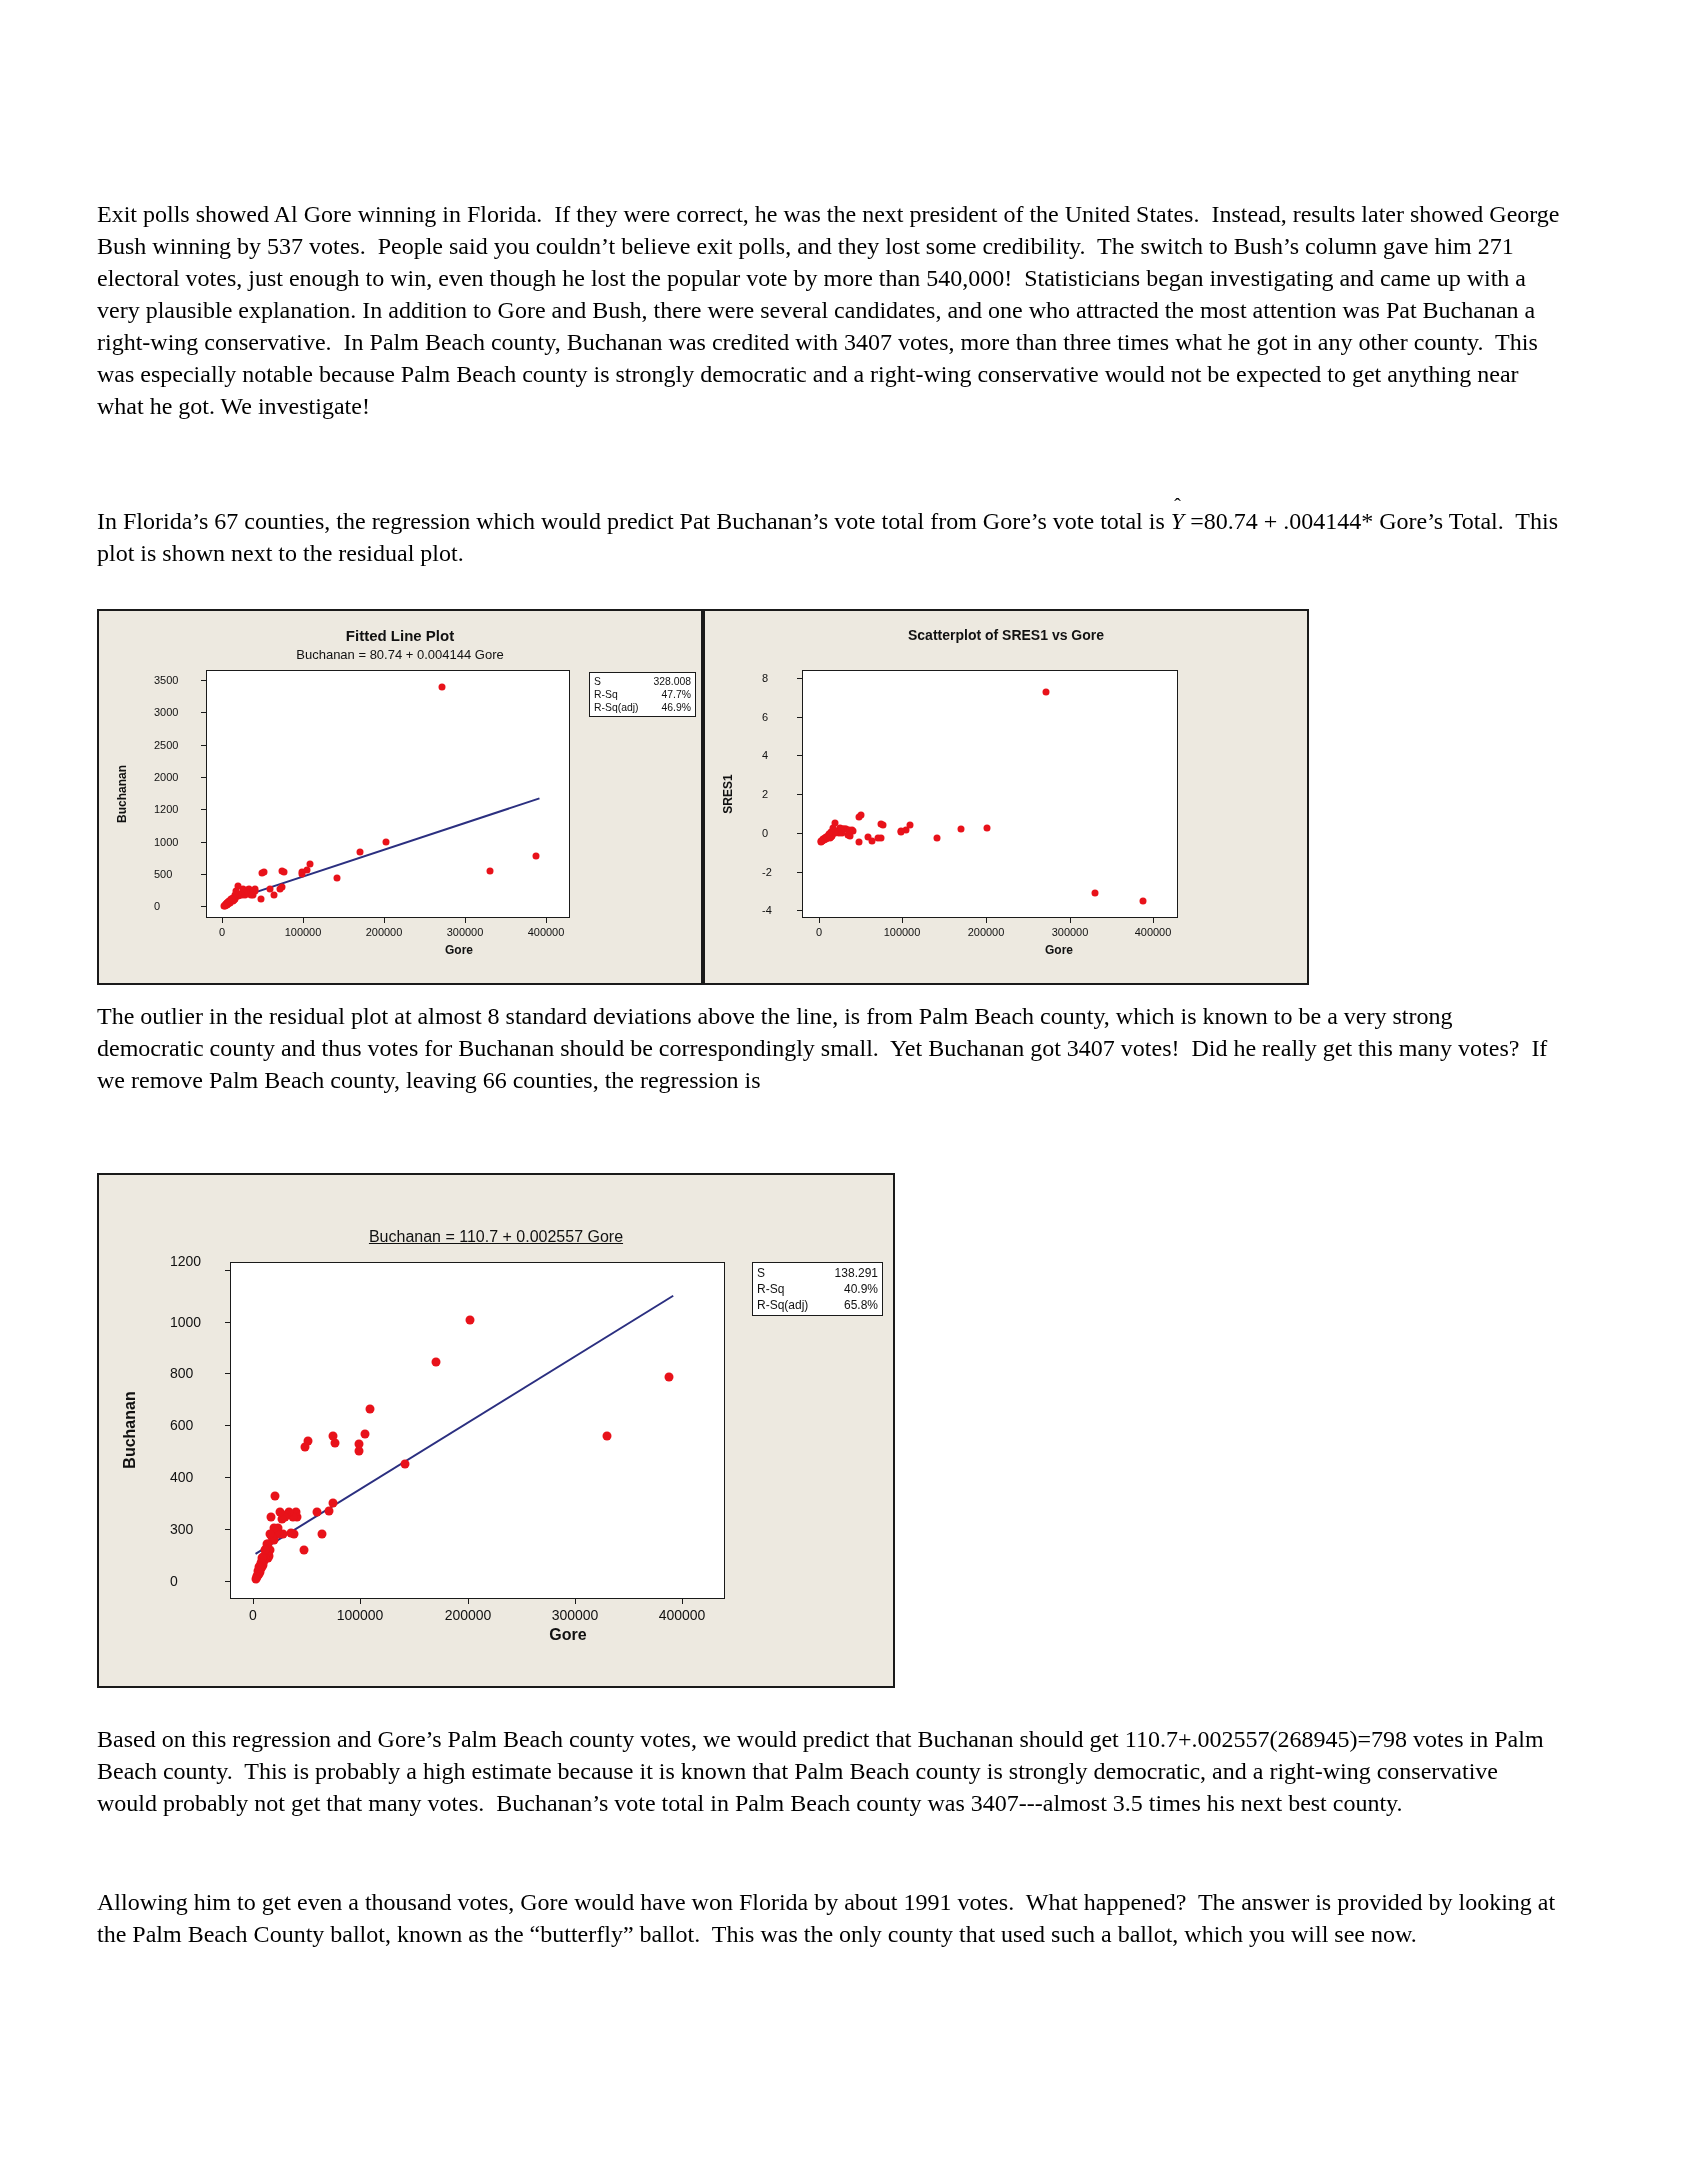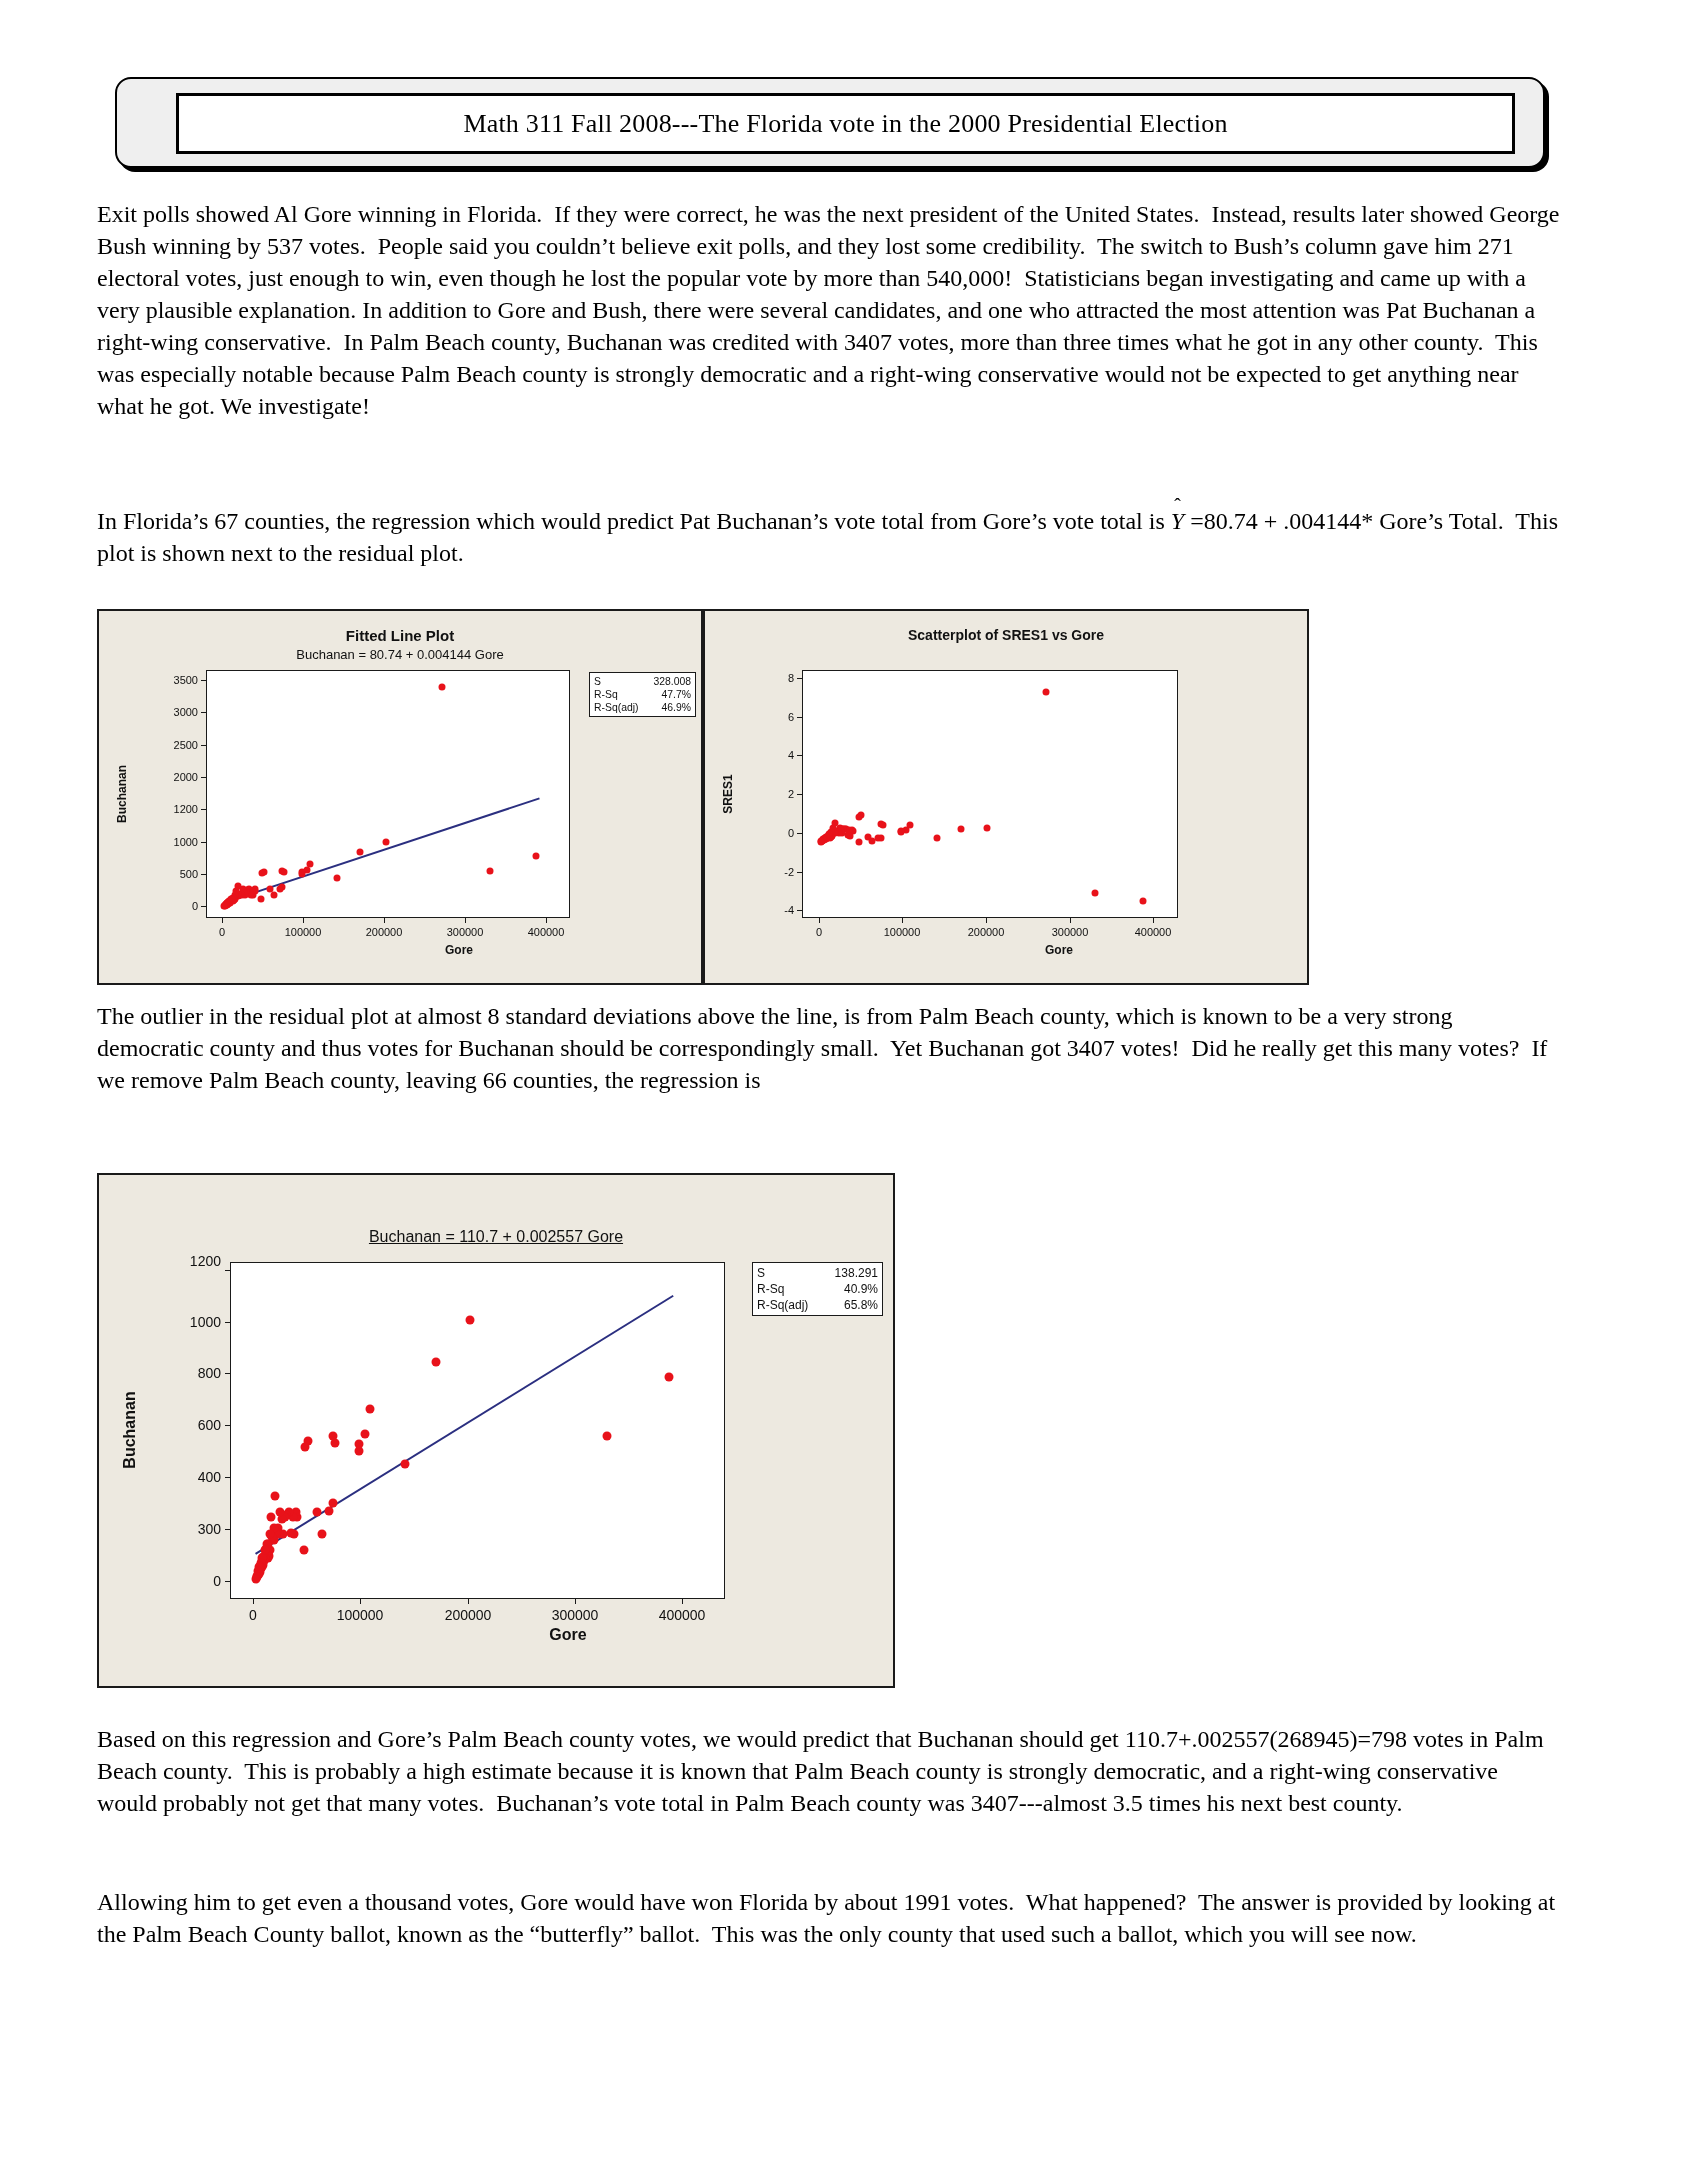--- a/index.html
+++ b/index.html
@@ -94,21 +94,21 @@
   }
   .fitline{
     position:absolute;
     background:#2b2f80;
     transform-origin:0 0;
     height:1.6px;
   }
   .tickv{ position:absolute; background:#1a1a1a; width:1px; }
   .tickh{ position:absolute; background:#1a1a1a; height:1px; }
   .ylab{
-    position:absolute; text-align:right;
+    position:absolute; text-align:left;
     font-family:"Liberation Sans", sans-serif; color:#111;
     transform:translateY(-50%);
     white-space:nowrap;
   }
   .xlab{
     position:absolute; text-align:center;
     font-family:"Liberation Sans", sans-serif; color:#111;
     transform:translateX(-50%);
     white-space:nowrap;
   }
@@ -131,26 +131,20 @@
   }
   .statrow{ position:relative; display:flex; justify-content:space-between; padding:0 4px; }
   .statrow .k{ text-align:left; }
   .statrow .v{ text-align:right; }
 </style>
 </head>
 <body>
 
 <div class="page">
 
-  <div class="header-wrap">
-    <div class="header-outer"></div>
-    <div class="header-inner">
-      <span class="header-title">Math 311 Fall 2008---The Florida vote in the 2000 Presidential Election</span>
-    </div>
-  </div>
 
   <div class="body-text" id="para-intro">Exit polls showed Al Gore winning in Florida.  If they were correct, he was the next president of the United States.  Instead, results later showed George Bush winning by 537 votes.  People said you couldn’t believe exit polls, and they lost some credibility.  The switch to Bush’s column gave him 271 electoral votes, just enough to win, even though he lost the popular vote by more than 540,000!  Statisticians began investigating and came up with a very plausible explanation. In addition to Gore and Bush, there were several candidates, and one who attracted the most attention was Pat Buchanan a right-wing conservative.  In Palm Beach county, Buchanan was credited with 3407 votes, more than three times what he got in any other county.  This was especially notable because Palm Beach county is strongly democratic and a right-wing conservative would not be expected to get anything near what he got. We investigate!</div>
 
   <div class="body-text" id="para-regress"><span>In Florida’s 67 counties, the regression which would predict Pat Buchanan’s vote total from Gore’s vote total is </span><span class="eqn-yhat"><span class="hat">̂</span><span>Y</span></span><span> =80.74 + .004144* Gore’s Total.  This plot is shown next to the residual plot.</span></div>
 
   <div class="mtb" id="chart1" style="left:97px; top:609px; width:606px; height:376px;">
       <div class="mtb-title" style="top: 16px; font-size: 15px;">Fitted Line Plot</div>
       <div class="mtb-sub" style="top: 36px; font-size: 13px;">Buchanan =  80.74 + 0.004144 Gore</div>
       <div class="plotbox" style="left: 107px; top: 59px; width: 364px; height: 248px;">
         <div class="fitline" style="left: 16px; top: 231px; width: 333px; transform: rotate(-18.3026deg); background: rgb(43, 47, 128);"></div>

